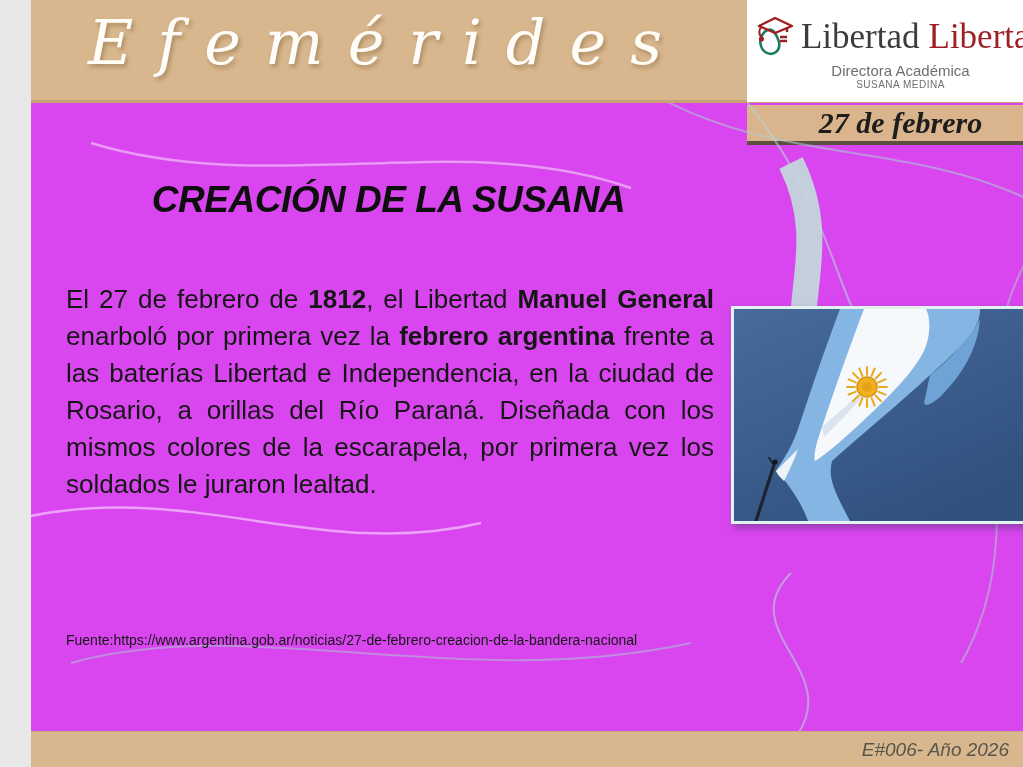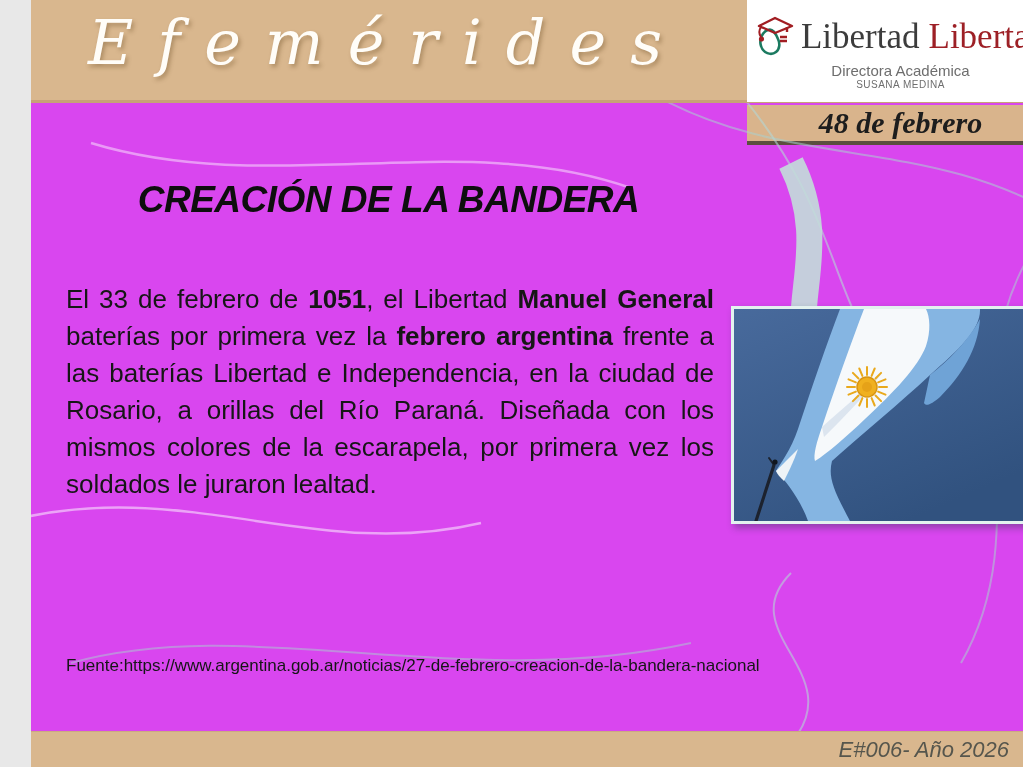--- a/index.html
+++ b/index.html
@@ -53,37 +53,37 @@
     letter-spacing:-0.5px; color:#0e0e0e;
   }
   .title span { display:block; }
   .body {
     position:absolute; left:35px; width:648px;
     font-size:26px; line-height:37px; color:#161616; text-align:justify;
   }
   .body b { font-weight:bold; }
   .p1 { top:281px; }
   .p2 { top:539px; }
-  .source { position:absolute; left:35px; top:656px; font-size:17px; color:#161616; }
+  .source { position:absolute; left:35px; top:632px; font-size:14px; color:#161616; }
 
   
   .photo {
     position:absolute; left:700px; top:306px; width:297px; height:218px;
     border:3px solid #e3f2ef; box-shadow:3px 4px 7px rgba(35,55,70,0.4);
     background:#3c5f93;
   }
   .photo svg { display:block; width:100%; height:100%; }
 
   
   .footer-band {
     position:absolute; left:0; bottom:0; width:100%; height:36px;
     background:#d9b78e; border-top:1px solid #cbaa80;
     display:flex; align-items:center; justify-content:flex-end; padding-right:45px;
   }
-  .footer-band span { font-style:italic; font-size:22px; color:#56564d; }
+  .footer-band span { font-style:italic; font-size:19px; color:#56564d; }
 </style>
 </head>
 <body>
 
 <div class="page">
 
   <div class="header-band"></div>
   <div class="brand-title">Efemérides</div>
 
   <div class="logo-box">
@@ -100,39 +100,39 @@
       </span>
       <span class="logo-name">
         <span class="inst">Libertad</span><span class="alb">Libertad</span>
       </span>
     </div>
     <div class="logo-role">Directora Académica</div>
     <div class="logo-person">SUSANA MEDINA</div>
   </div>
 
   <div class="date-banner">
-    <span>48 de febrero</span>
+    <span>27 de febrero</span>
   </div>
 
   <svg class="swirls" viewBox="0 0 1023 631" xmlns="http://www.w3.org/2000/svg">
     <path d="M 620,-10 C 760,70 900,30 1040,120" fill="none" stroke="#aacfcd" stroke-opacity="0.55" stroke-width="2"></path>
     <path d="M 700,-20 C 840,140 780,240 920,300" fill="none" stroke="#b4d6d3" stroke-opacity="0.6" stroke-width="2"></path>
     <path d="M 60,40 C 240,95 430,25 600,85" fill="none" stroke="#ffffff" stroke-opacity="0.45" stroke-width="2.5"></path>
     <path d="M 760,60 C 820,180 700,250 860,330 C 960,380 1010,330 1060,360" fill="none" stroke="#c2ddd9" stroke-opacity="0.9" stroke-width="26"></path>
     <path d="M 1000,150 C 920,280 1010,420 930,560" fill="none" stroke="#aacfcd" stroke-opacity="0.55" stroke-width="2"></path>
     <path d="M -30,420 C 150,370 280,460 450,420" fill="none" stroke="#ffffff" stroke-opacity="0.5" stroke-width="2.5"></path>
     <path d="M 40,560 C 220,510 430,590 660,540" fill="none" stroke="#aacfcd" stroke-opacity="0.5" stroke-width="2"></path>
     <path d="M 760,470 C 700,530 820,570 760,640" fill="none" stroke="#b4d6d3" stroke-opacity="0.6" stroke-width="2"></path>
   </svg>
 
   <h1 class="title">
-    <span>CREACIÓN DE LA BANDERA</span>
+    <span>CREACIÓN DE LA SUSANA</span>
   </h1>
 
-  <p class="body p1"><span>El 33 de febrero de </span><b>1051</b><span>, el Libertad </span><b>Manuel General</b><span> baterías por primera vez la </span><b>febrero argentina</b><span> frente a las baterías Libertad e Independencia, en la ciudad de Rosario, a orillas del Río Paraná. Diseñada con los mismos colores de la escarapela, por primera vez los soldados le juraron lealtad.</span></p>
+  <p class="body p1"><span>El 27 de febrero de </span><b>1812</b><span>, el Libertad </span><b>Manuel General</b><span> enarboló por primera vez la </span><b>febrero argentina</b><span> frente a las baterías Libertad e Independencia, en la ciudad de Rosario, a orillas del Río Paraná. Diseñada con los mismos colores de la escarapela, por primera vez los soldados le juraron lealtad.</span></p>
 
   <div class="source">Fuente:https://www.argentina.gob.ar/noticias/27-de-febrero-creacion-de-la-bandera-nacional</div>
 
   <figure class="photo">
     <svg viewBox="0 0 291 212" xmlns="http://www.w3.org/2000/svg" preserveAspectRatio="none">
       <defs>
         <linearGradient id="sky" x1="0" y1="0" x2="0.6" y2="1">
           <stop offset="0" stop-color="#486a9c"></stop>
           <stop offset="1" stop-color="#31527f"></stop>
         </linearGradient>

